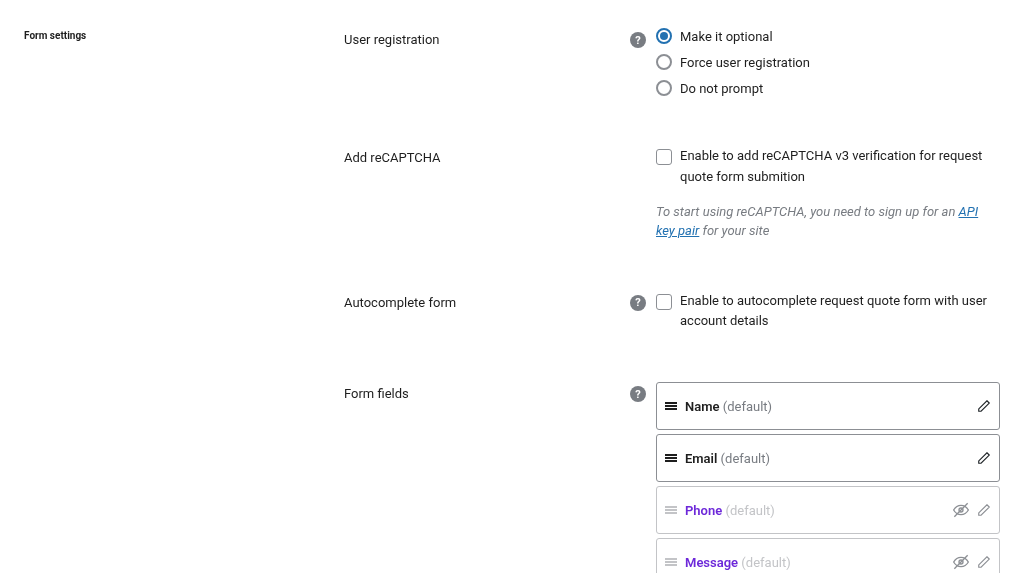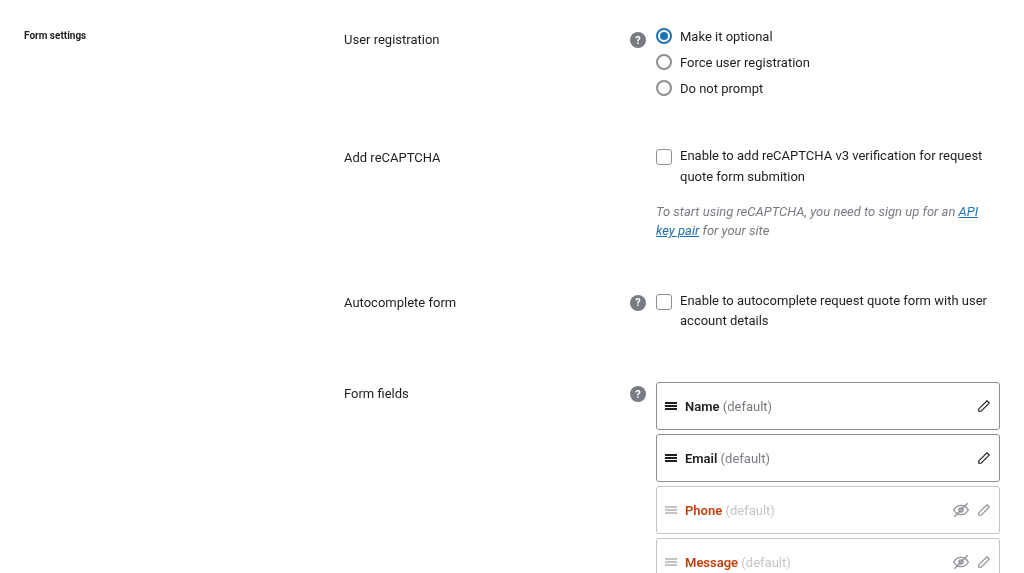--- a/index.html
+++ b/index.html
@@ -87,21 +87,21 @@
     display: flex; align-items: center;
     border: 1px solid #c3c4c7;
     border-radius: 3px;
     height: 48px;
     padding: 0 8px;
     gap: 8px;
     background: #fff;
   }
   .field-item.enabled { border-color: #8c8f94; }
   .field-item.enabled .f-name { color: #1e1e1e; font-weight: 600; }
-  .field-item.disabled .f-name { color: #c2410c; font-weight: 600; }
+  .field-item.disabled .f-name { color: #6d28d9; font-weight: 600; }
   .f-default-e { color: #787c82; font-weight: 400; }
   .f-default-d { color: #c3c4c7; font-weight: 400; }
   .f-grow { flex: 1; }
   .drag-icon, .pencil-icon, .eye-icon { display: inline-flex; align-items: center; justify-content: center; }
   .icon-btn { cursor: pointer; color: #1e2327; }
   .field-item.disabled .icon-btn { color: #8c8f94; }
   .field-item.disabled .drag-icon svg line { stroke: #c3c4c7; }
 
   .add-field-btn {
     align-self: flex-start;

